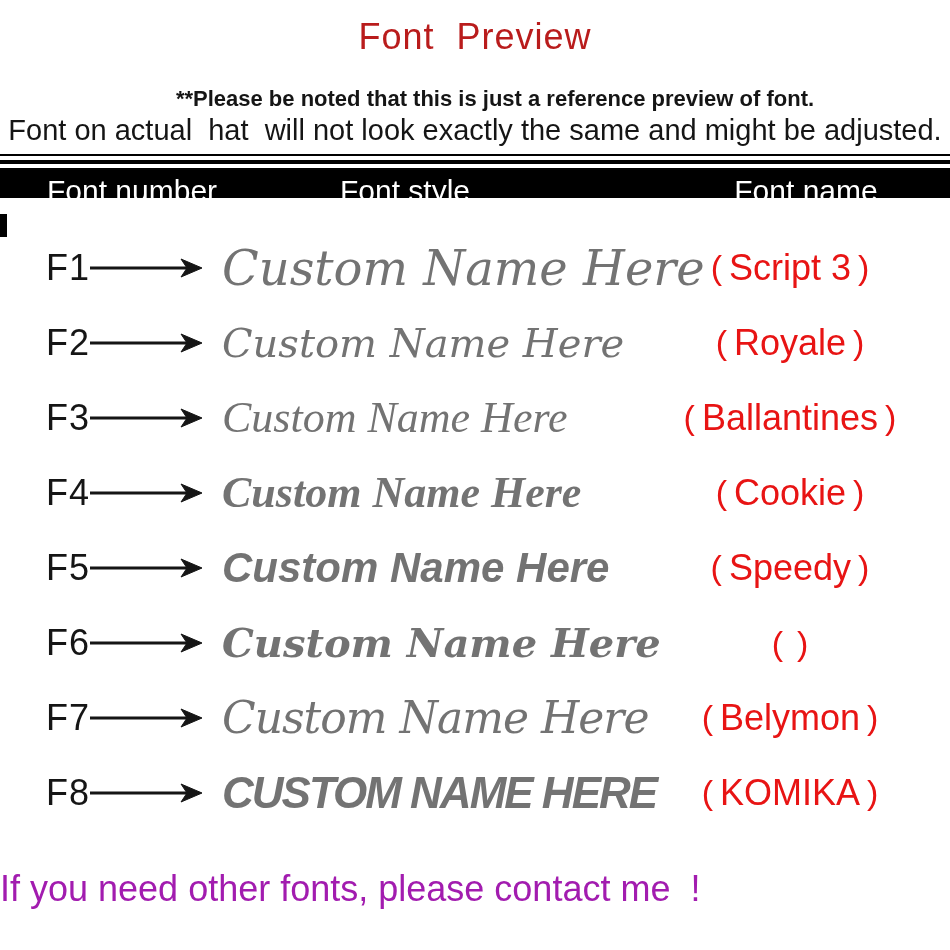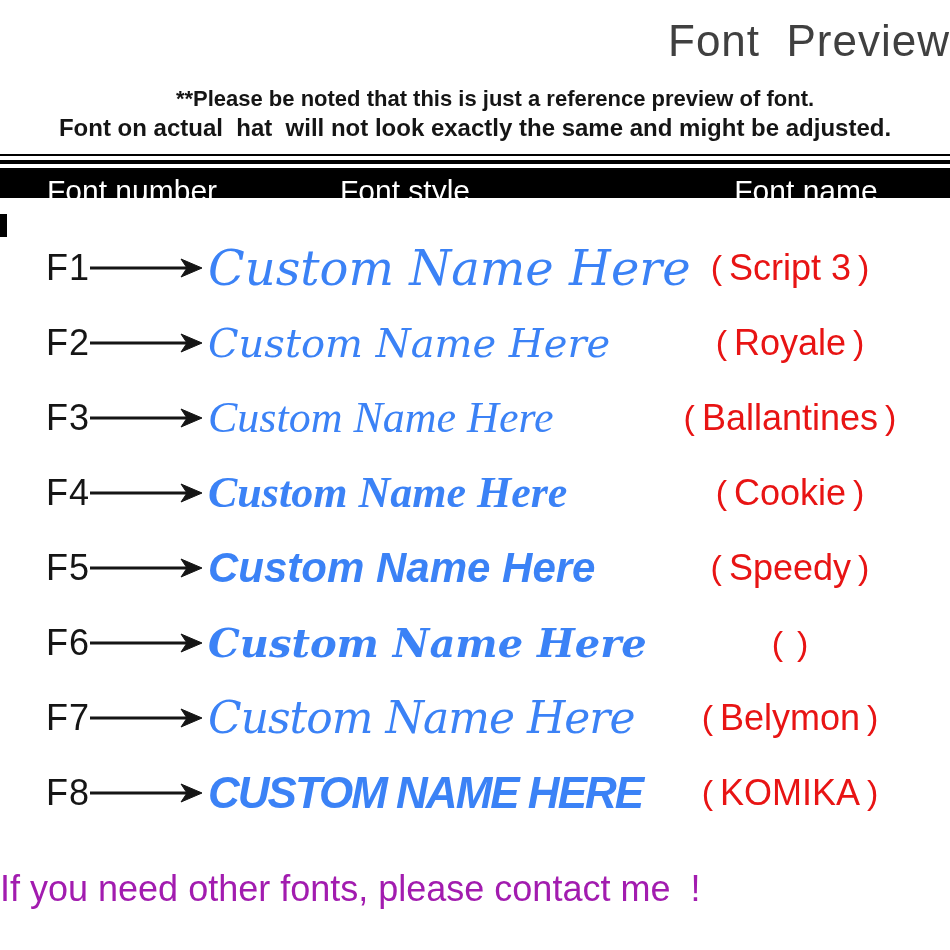--- a/index.html
+++ b/index.html
@@ -9,31 +9,31 @@
     background:#ffffff;
     font-family:"Liberation Sans", sans-serif;
     color:#111111;
     overflow:hidden;
   }
   .pre { white-space:pre-wrap; }
 
   
   .title {
     position:absolute; top:16px; left:0; width:100%;
-    text-align:right;
-    font-size:44px; letter-spacing:1px;
-    color:#404040;
+    text-align:center;
+    font-size:36px; letter-spacing:1px;
+    color:#b91c1c;
   }
   .disclaimer1 {
     position:absolute; top:86px; left:0; width:100%;
     text-align:center; font-weight:bold; font-size:22px; color:#151515;margin-left:20px;
   }
   .disclaimer2 {
     position:absolute; top:114px; left:0; width:100%;
-    text-align:center; font-weight:bold; font-size:24px; color:#151515;
+    text-align:center; font-weight:normal; font-size:29px; color:#151515;
   }
 
   
   .rule-thin  { position:absolute; top:154px; left:0; width:100%; height:2px; background:#000; }
   .rule-thick { position:absolute; top:160px; left:0; width:100%; height:4px; background:#000; }
 
   
   .header-bar {
     position:absolute; top:168px; left:0; width:100%; height:30px;
     background:#000000;
@@ -51,22 +51,22 @@
   .rows { position:absolute; top:230px; left:0; width:100%; }
   .font-row { position:relative; height:75px; }
   .fnum {
     position:absolute; left:46px; top:50%; transform:translateY(-50%);
     font-size:36px; color:#151515; letter-spacing:1px;
   }
   .arrow {
     position:absolute; left:88px; top:50%; transform:translateY(-50%);
   }
   .sample {
-    position:absolute; left:208px; top:50%; transform:translateY(-50%);
-    white-space:nowrap; color:#3b82f6; line-height:1;
+    position:absolute; left:222px; top:50%; transform:translateY(-50%);
+    white-space:nowrap; color:#737373; line-height:1;
   }
   .fname-wrap {
     position:absolute; left:790px; top:50%; transform:translate(-50%,-50%);
     display:flex; align-items:center;
     color:#e81414; font-size:36px; white-space:nowrap;
   }
   .paren { font-size:34px; margin:0 7px; font-weight:400; }
   .fname { font-weight:400; }
 
   

